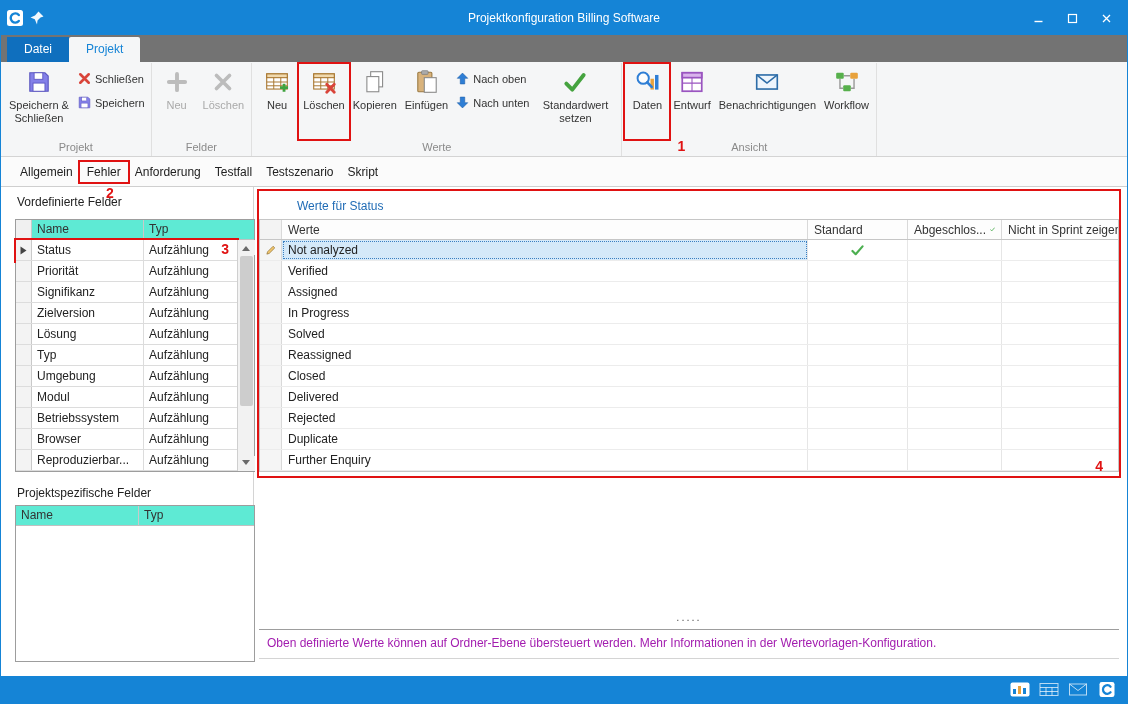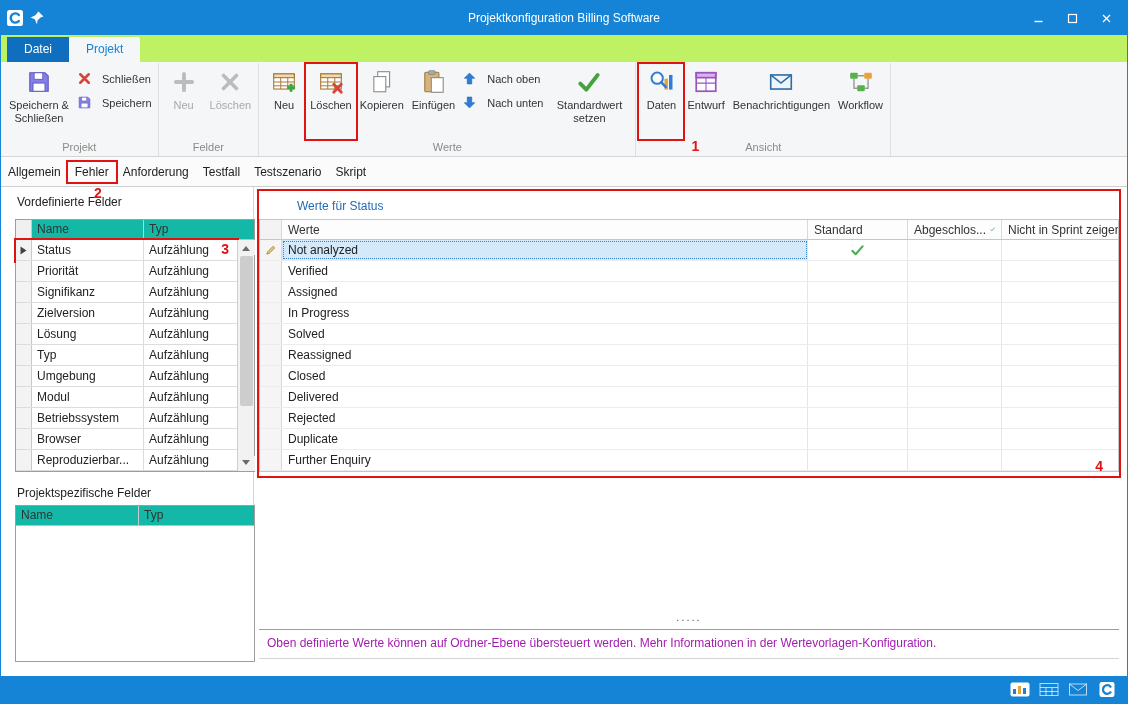--- a/index.html
+++ b/index.html
@@ -12,54 +12,54 @@
   .titlebar { height:34px; background:#1584d6; display:flex; align-items:center; padding:0 6px; position:relative; flex:0 0 auto;gap:28px; }
   .titlebar-left { display:flex; align-items:center; gap:6px; z-index:2; }
   .title-text { position:absolute; left:0; right:0; text-align:center; color:#fff; font-size:12px; }
   .win-controls { margin-left:auto; display:flex; gap:4px; z-index:2; }
   .ctrl { width:30px; height:24px; display:flex; align-items:center; justify-content:center; background:transparent; border:none; cursor:default; }
   .ctrl svg { width:11px; height:11px; }
   .tb-icon { width:16px; height:16px; display:inline-flex; }
   .tb-icon svg { width:100%; height:100%; }
 
   
-  .tabrow { height:27px; background:#bef264; display:flex; align-items:flex-end; padding-left:6px; flex:0 0 auto; }
+  .tabrow { height:27px; background:#737373; display:flex; align-items:flex-end; padding-left:6px; flex:0 0 auto; }
   .rtab { color:#fff; font-size:12px; padding:5px 17px 6px; cursor:default; }
   .rtab.file { background:#0f6fbe; }
   .rtab.selected { background:#f5f6f7; color:#1584d6; border-radius:2px 2px 0 0; }
 
   
   .ribbon { height:95px; background:#f5f6f7; border-bottom:1px solid #d4d4d4; display:flex; align-items:stretch; padding:1px 0 0; flex:0 0 auto; }
   .rgroup { display:flex; flex-direction:column; border-right:1px solid #e0e0e0; padding:1px 3px 0; }
   .rgroup-content { flex:1; display:flex; align-items:stretch; }
   .rgroup-label { height:17px; text-align:center; color:#8a8a8a; font-size:11px; line-height:16px; }
   .bigbtn { position:relative; display:flex; flex-direction:column; align-items:center; padding:5px 4px 2px; min-width:44px; background:none; border:none; font-family:inherit; font-size:11px; color:#333; text-align:center; line-height:1.15; cursor:default; }
   .bigbtn .icon26 { width:26px; height:26px; margin-bottom:4px; }
   .bigbtn.disabled { color:#a9a9a9; }
   .smallstack { display:flex; flex-direction:column; justify-content:flex-start; gap:9px; padding:7px 3px 0; }
-  .smallbtn { display:flex; align-items:center; gap:10px; background:none; border:none; font-family:inherit; font-size:11px; color:#333; cursor:default; white-space:nowrap; }
+  .smallbtn { display:flex; align-items:center; gap:3px; background:none; border:none; font-family:inherit; font-size:11px; color:#333; cursor:default; white-space:nowrap; }
   .icon { display:inline-flex; align-items:center; justify-content:center; }
   .icon svg { width:100%; height:100%; }
   .icon15 { width:15px; height:15px; }
   .nowrap { white-space:nowrap; }
 
   
-  .doctabs { height:30px; background:#fbfbfb; border-bottom:1px solid #cfcfcf; display:flex; align-items:center; padding-left:0; flex:0 0 auto; }
+  .doctabs { height:30px; background:#fbfbfb; border-bottom:1px solid #cfcfcf; display:flex; align-items:center; padding-left:12px; flex:0 0 auto; }
   .dtab { position:relative; padding:3px 7px; font-size:12px; color:#222; cursor:default; }
 
   
   .main { flex:1; position:relative; background:#fff; overflow:hidden; }
   .v-divider { position:absolute; left:252px; top:0; bottom:22px; width:1px; background:#d4d4d4; }
 
   .left-panel { position:absolute; left:14px; top:4px; width:240px; }
   .panel-title { font-size:12px; color:#222; margin:4px 0 10px 2px; }
   .panel-title.second { margin-top:14px; margin-bottom:5px; }
 
   .grid { position:relative; border:1px solid #9d9d9d; background:#fff; }
-  .grid-header { display:flex; height:20px; background:#14b8a6; border-bottom:1px solid #c0c0c0; }
+  .grid-header { display:flex; height:20px; background:#5eead4; border-bottom:1px solid #c0c0c0; }
   .gh-cell { border-right:1px solid #c9c9c9; padding:2px 5px; font-size:12px; color:#333; overflow:hidden; white-space:nowrap; }
   .gh-marker { width:16px; background:#f0f0f0; border-right:1px solid #c9c9c9; }
   .gh-name { width:112px; }
   .gh-typ { flex:1; border-right:none; }
   .rows-wrap { margin-right:17px; }
   .grid-row { position:relative; display:flex; height:21px; border-bottom:1px solid #dcdcdc; background:#fff; }
   .cell { padding:2px 5px; font-size:12px; white-space:nowrap; overflow:hidden; border-right:1px solid #dcdcdc; line-height:16px; }
   .marker-cell { width:16px; padding:0; background:#f3f3f3; display:flex; align-items:center; justify-content:center; border-right:1px solid #c9c9c9; }
   .name-cell { width:112px; }
   .typ-cell { flex:1; border-right:none; }

